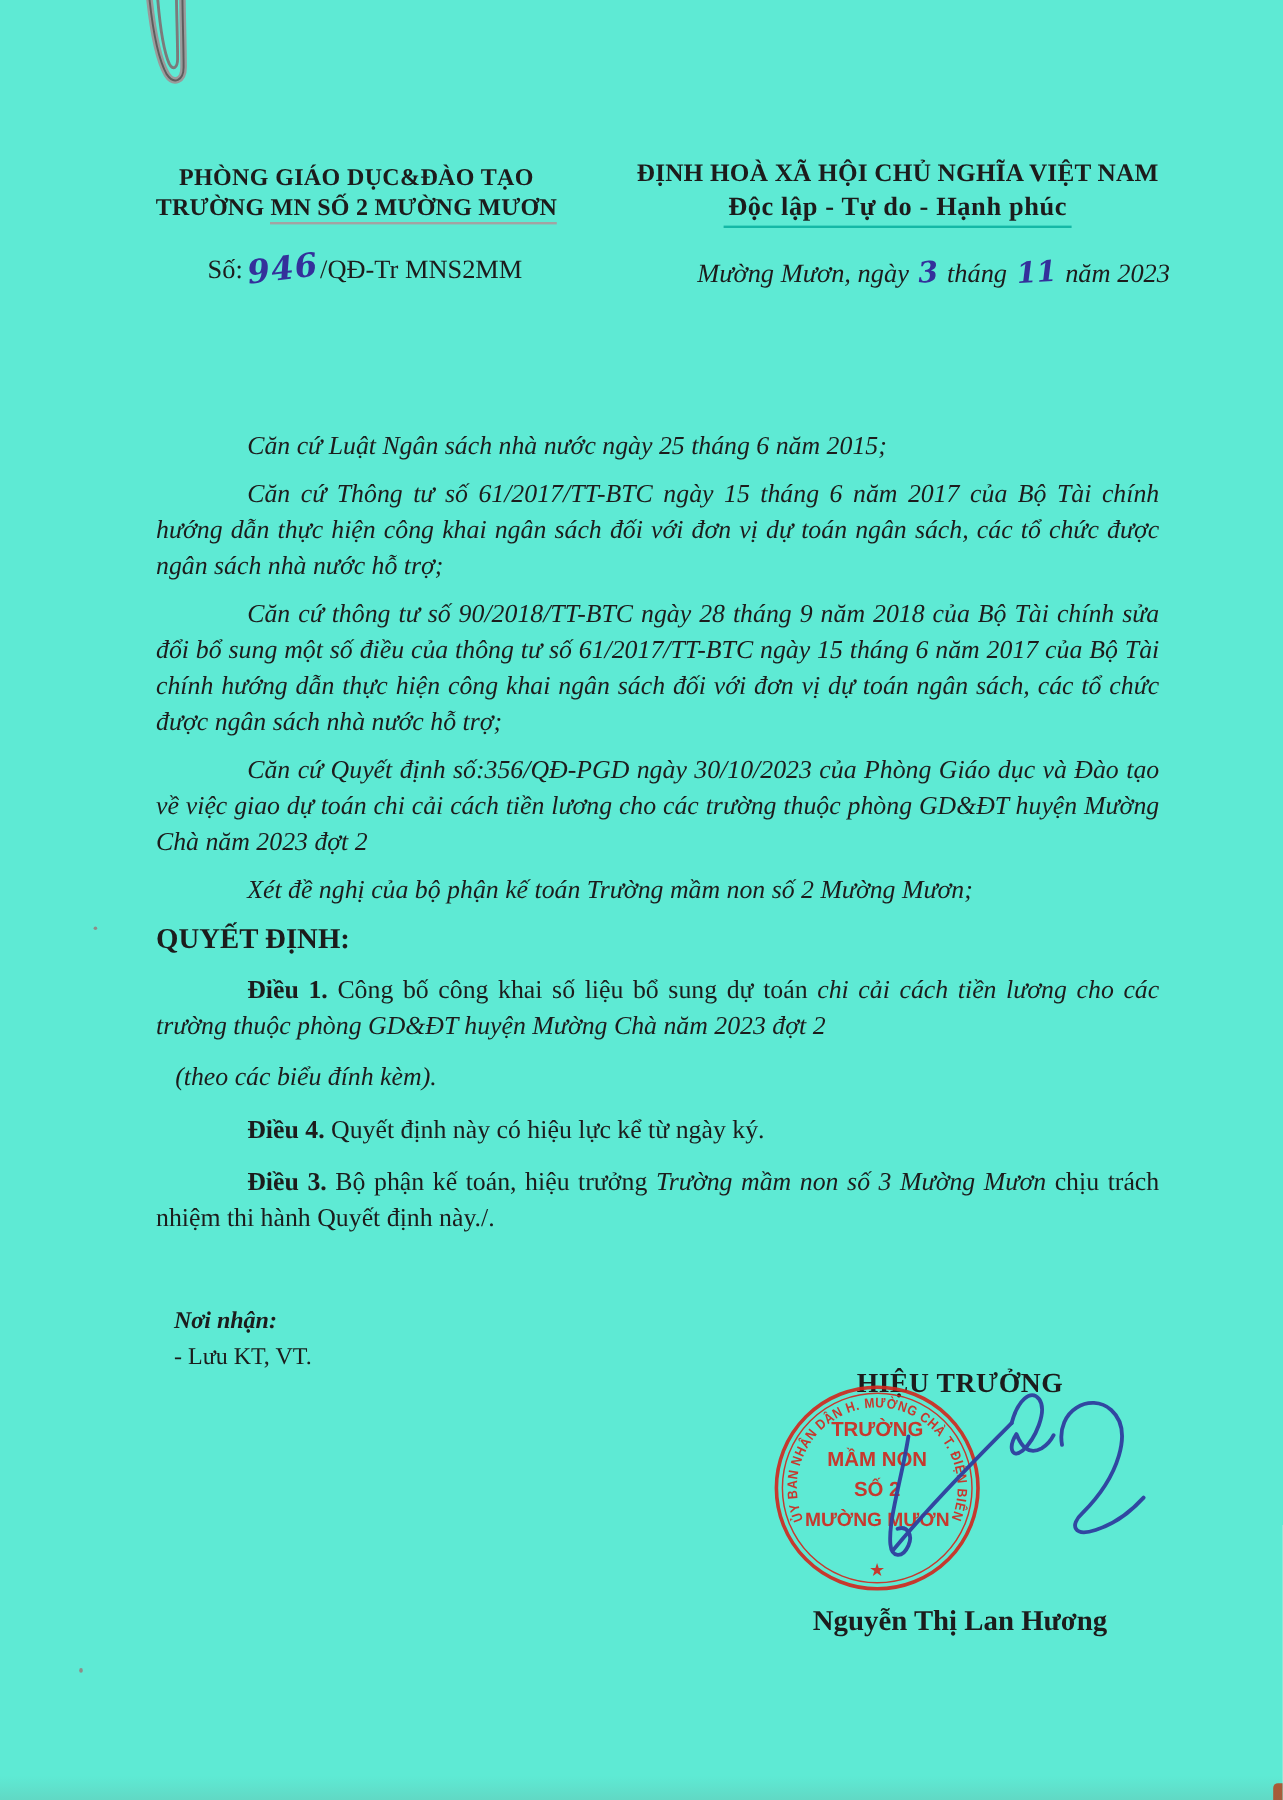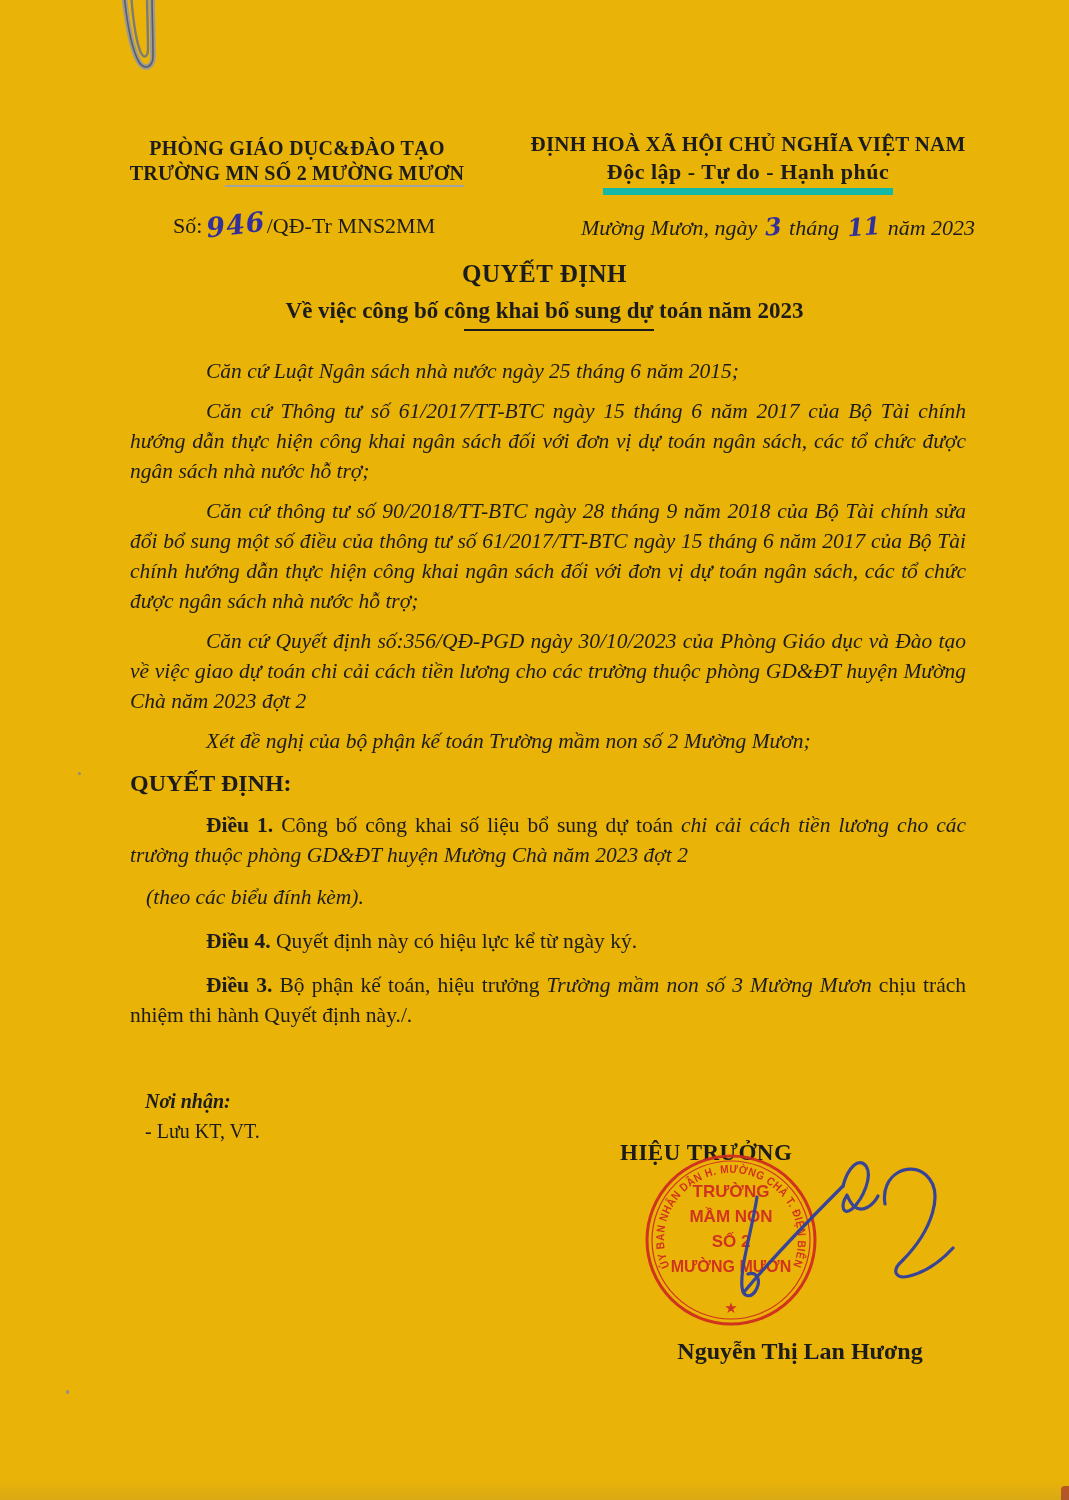--- a/index.html
+++ b/index.html
@@ -1,20 +1,20 @@
 <!DOCTYPE html>
 <html lang="vi"><head>
 <meta charset="utf-8">
 <style>
   html,body{margin:0;padding:0;background:#e8e8e6;}
   .page{
     position:relative;
     width:1069px;height:1500px;
     margin:0 auto;
-    background:#eab308;
+    background:#5eead4;
     font-family:"Liberation Serif","DejaVu Serif",serif;
     color:#1c1c1c;
     overflow:hidden;
   }
   .page::after{
     content:"";position:absolute;left:0;right:0;bottom:0;height:20px;
     background:linear-gradient(to bottom,rgba(0,0,0,0),rgba(115,110,100,.14));
     pointer-events:none;
   }
   
@@ -24,21 +24,21 @@
   .hdr-left .l2 .u{border-bottom:2px solid #a3a3a3;padding-bottom:1px;}
   .so-line{position:absolute;left:173px;top:208px;font-size:22px;}
   .hw{
     font-family:"DejaVu Serif",serif;font-style:italic;font-weight:600;
     color:#34309b;display:inline-block;
   }
   .so-line .hw{font-size:27px;transform:rotate(-7deg) translateY(1px);margin:0 1px 0 4px;letter-spacing:1px;}
   .hdr-right{position:absolute;left:500px;top:131px;width:496px;text-align:center;line-height:26px;}
   .hdr-right .l1{font-weight:bold;font-size:21px;letter-spacing:.2px;}
   .hdr-right .l2{display:inline-block;font-weight:bold;font-size:22px;letter-spacing:.5px;
-      border-bottom:7px solid #14b8a6;padding:1px 4px 3px;margin-top:1px;}
+      border-bottom:2px solid #14b8a6;padding:1px 4px 3px;margin-top:1px;}
   .dateline{position:absolute;left:556px;top:212px;width:444px;text-align:center;
       font-style:italic;font-size:22px;white-space:nowrap;}
   .dateline .hw{font-size:24px;margin:0 2px;transform:rotate(-4deg);}
   
   .title{position:absolute;left:20px;top:260px;width:1049px;text-align:center;}
   .title .main{font-weight:bold;font-size:25px;letter-spacing:.5px;}
   .title .sub{font-weight:bold;font-size:23px;margin-top:10px;}
   .title .rule{width:190px;height:0;border-top:2.5px solid #1b1b1b;margin:5px auto 0;transform:translateX(14px);}
   
   .body{position:absolute;left:130px;top:356px;width:836px;
@@ -49,21 +49,21 @@
       margin:6px 0 6px;line-height:34px;}
   p.art{text-indent:76px;margin-top:10px;}
   p.art .lbl{font-weight:bold;}
   p.art .it{font-style:italic;}
   p.note{font-style:italic;text-indent:16px;margin-top:12px;}
   p.art2{margin-top:14px;}
   p.art3{margin-top:14px;}
   
   .recips{position:absolute;left:145px;top:1086px;font-size:20px;line-height:30px;}
   .recips .lbl{font-weight:bold;font-style:italic;}
-  .sig-title{position:absolute;left:620px;top:1140px;width:360px;
+  .sig-title{position:absolute;left:620px;top:1140px;width:360px;text-align:center;
       font-weight:bold;font-size:23px;letter-spacing:.5px;z-index:1;}
   .sig-name{position:absolute;left:600px;top:1338px;width:400px;text-align:center;
       font-weight:bold;font-size:24px;z-index:4;}
   .sig-svg{position:absolute;left:560px;top:1120px;z-index:2;}
   
   .paperclip{position:absolute;left:100px;top:0;z-index:5;}
   .speck{position:absolute;border-radius:50%;background:#8f8d88;}
   .speck.s1{left:78px;top:772px;width:3px;height:3px;}
   .speck.s2{left:66px;top:1390px;width:3px;height:4px;}
   .corner-mark{position:absolute;right:0;bottom:0;width:8px;height:14px;
@@ -95,25 +95,20 @@
   </div>
 
   <div class="dateline">
     <span>Mường Mươn, ngày</span>
     <span class="hw">3</span>
     <span>tháng</span>
     <span class="hw">11</span>
     <span>năm 2023</span>
   </div>
 
-  <div class="title">
-    <div class="main">QUYẾT ĐỊNH</div>
-    <div class="sub">Về việc công bố công khai bổ sung dự toán năm 2023</div>
-    <div class="rule"></div>
-  </div>
 
   <div class="body">
     <p class="pre">Căn cứ Luật Ngân sách nhà nước ngày 25 tháng 6 năm 2015;</p>
     <p class="pre">Căn cứ Thông tư số 61/2017/TT-BTC ngày 15 tháng 6 năm 2017 của Bộ Tài chính hướng dẫn thực hiện công khai ngân sách đối với đơn vị dự toán ngân sách, các tổ chức được ngân sách nhà nước hỗ trợ;</p>
     <p class="pre">Căn cứ thông tư số 90/2018/TT-BTC ngày 28 tháng 9 năm 2018 của Bộ Tài chính sửa đổi bổ sung một số điều của thông tư số 61/2017/TT-BTC ngày 15 tháng 6 năm 2017 của Bộ Tài chính hướng dẫn thực hiện công khai ngân sách đối với đơn vị dự toán ngân sách, các tổ chức được ngân sách nhà nước hỗ trợ;</p>
     <p class="pre">Căn cứ Quyết định số:356/QĐ-PGD ngày 30/10/2023 của Phòng Giáo dục và Đào tạo về việc giao dự toán chi cải cách tiền lương cho các trường thuộc phòng GD&amp;ĐT huyện Mường Chà năm 2023 đợt 2</p>
     <p class="pre">Xét đề nghị của bộ phận kế toán Trường mầm non số 2 Mường Mươn;</p>
 
     <div class="dheading">QUYẾT ĐỊNH:</div>
 

